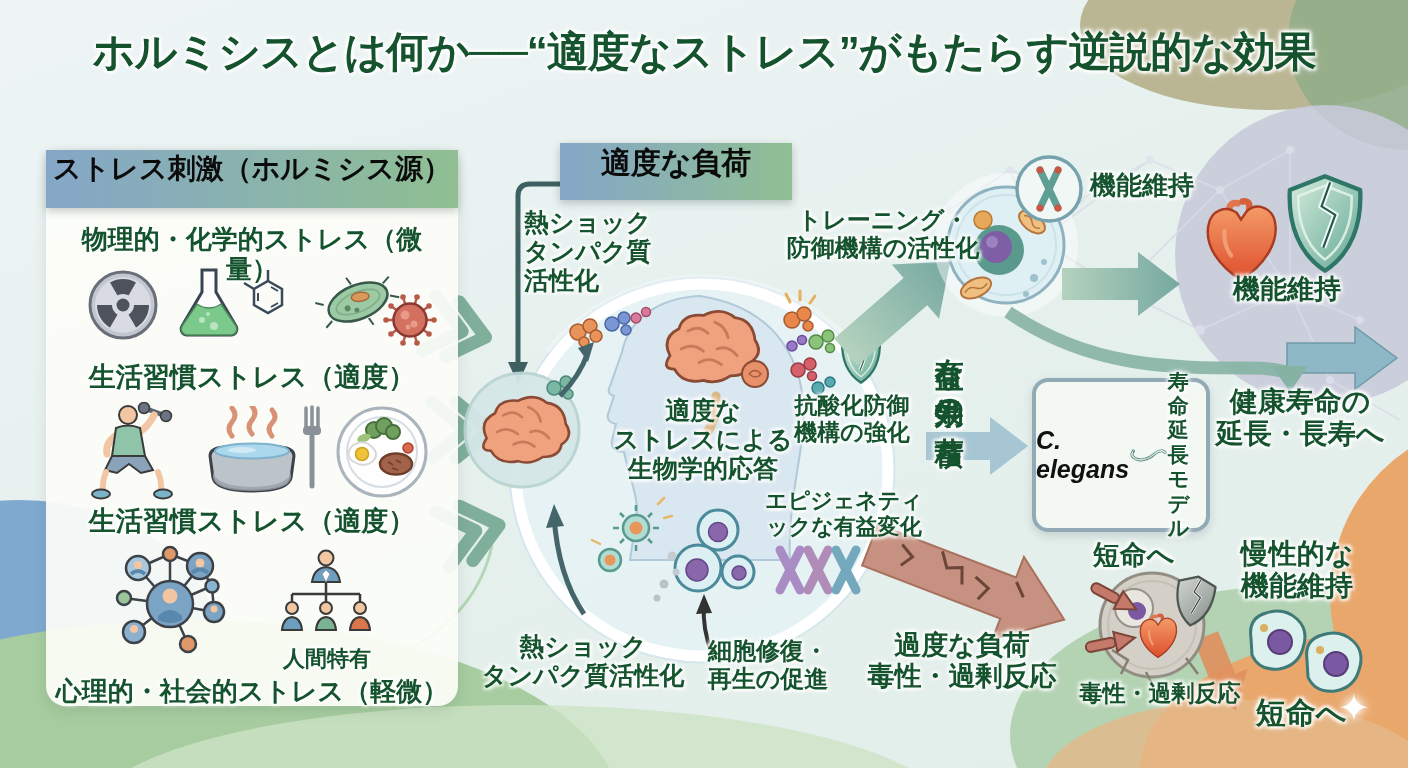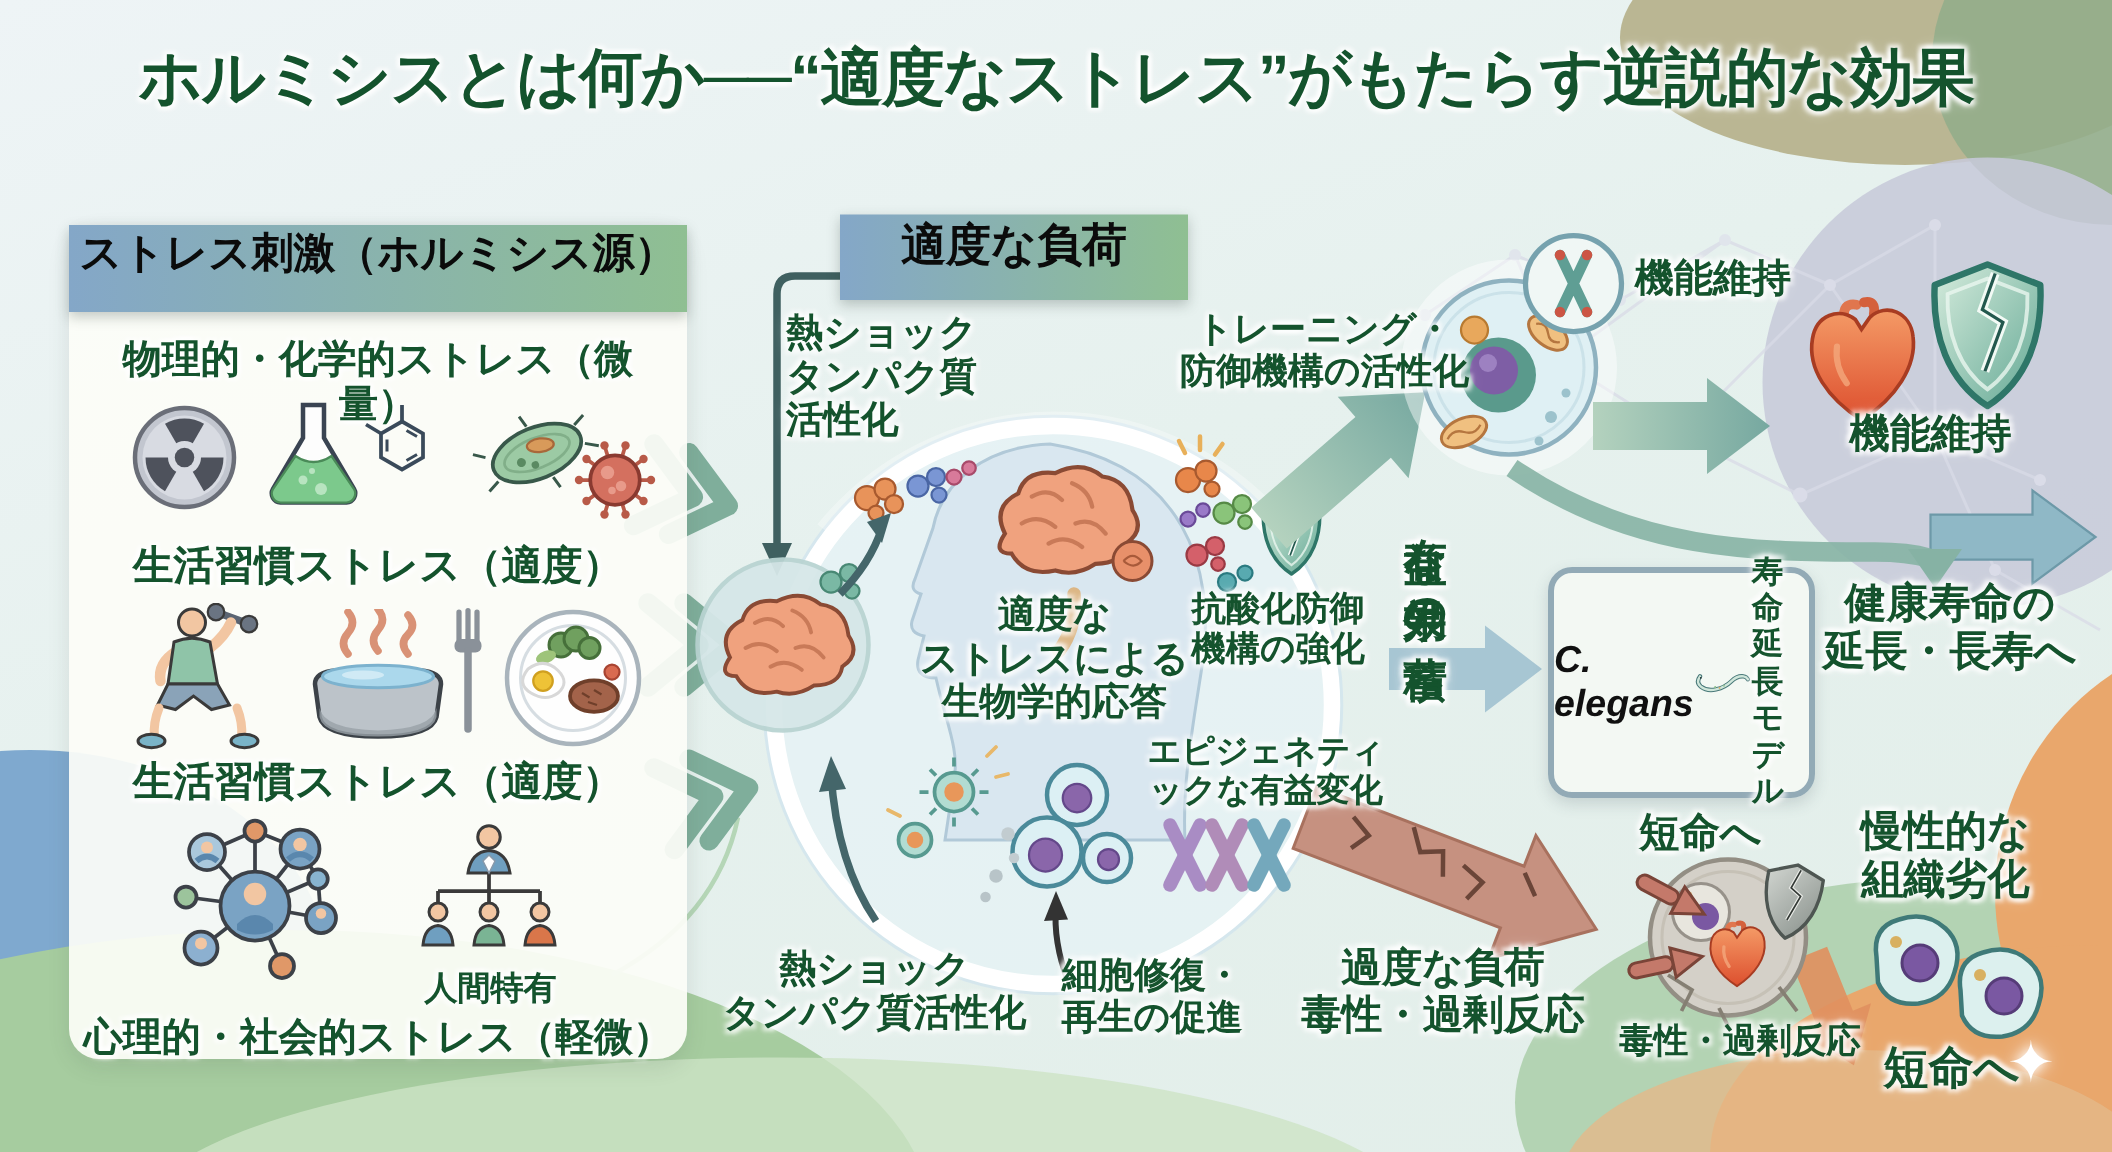--- a/index.html
+++ b/index.html
@@ -563,20 +563,20 @@
     <circle cx="60" cy="48" r="3" fill="#8fbf8f"></circle>
         <circle cx="72" cy="50" r="2.5" fill="#d9a85f"></circle>
         <circle cx="84" cy="44" r="2.5" fill="#8fbf8f"></circle>
   </svg>
   <div class="t" style="position:static;font-size:21px">寿命延長モデル</div>
 </div>
 
 <div class="t c" style="left:1202px;top:386px;width:196px;font-size:28px">健康寿命の
 延長・長寿へ</div>
 <div class="t c" style="left:1212px;top:538px;width:170px;font-size:28px">慢性的な
-組織劣化</div>
+機能維持</div>
 <div class="t c" style="left:1076px;top:540px;width:115px;font-size:27px">短命へ</div>
 <div class="t c" style="left:1072px;top:680px;width:176px;font-size:23px">毒性・過剰反応</div>
 <div class="t c" style="left:1242px;top:696px;width:118px;font-size:30px">短命へ</div>
 <div class="sparkle" style="left:1338px;top:686px">✦</div>
 
 
 </div>
 
 </body></html>

